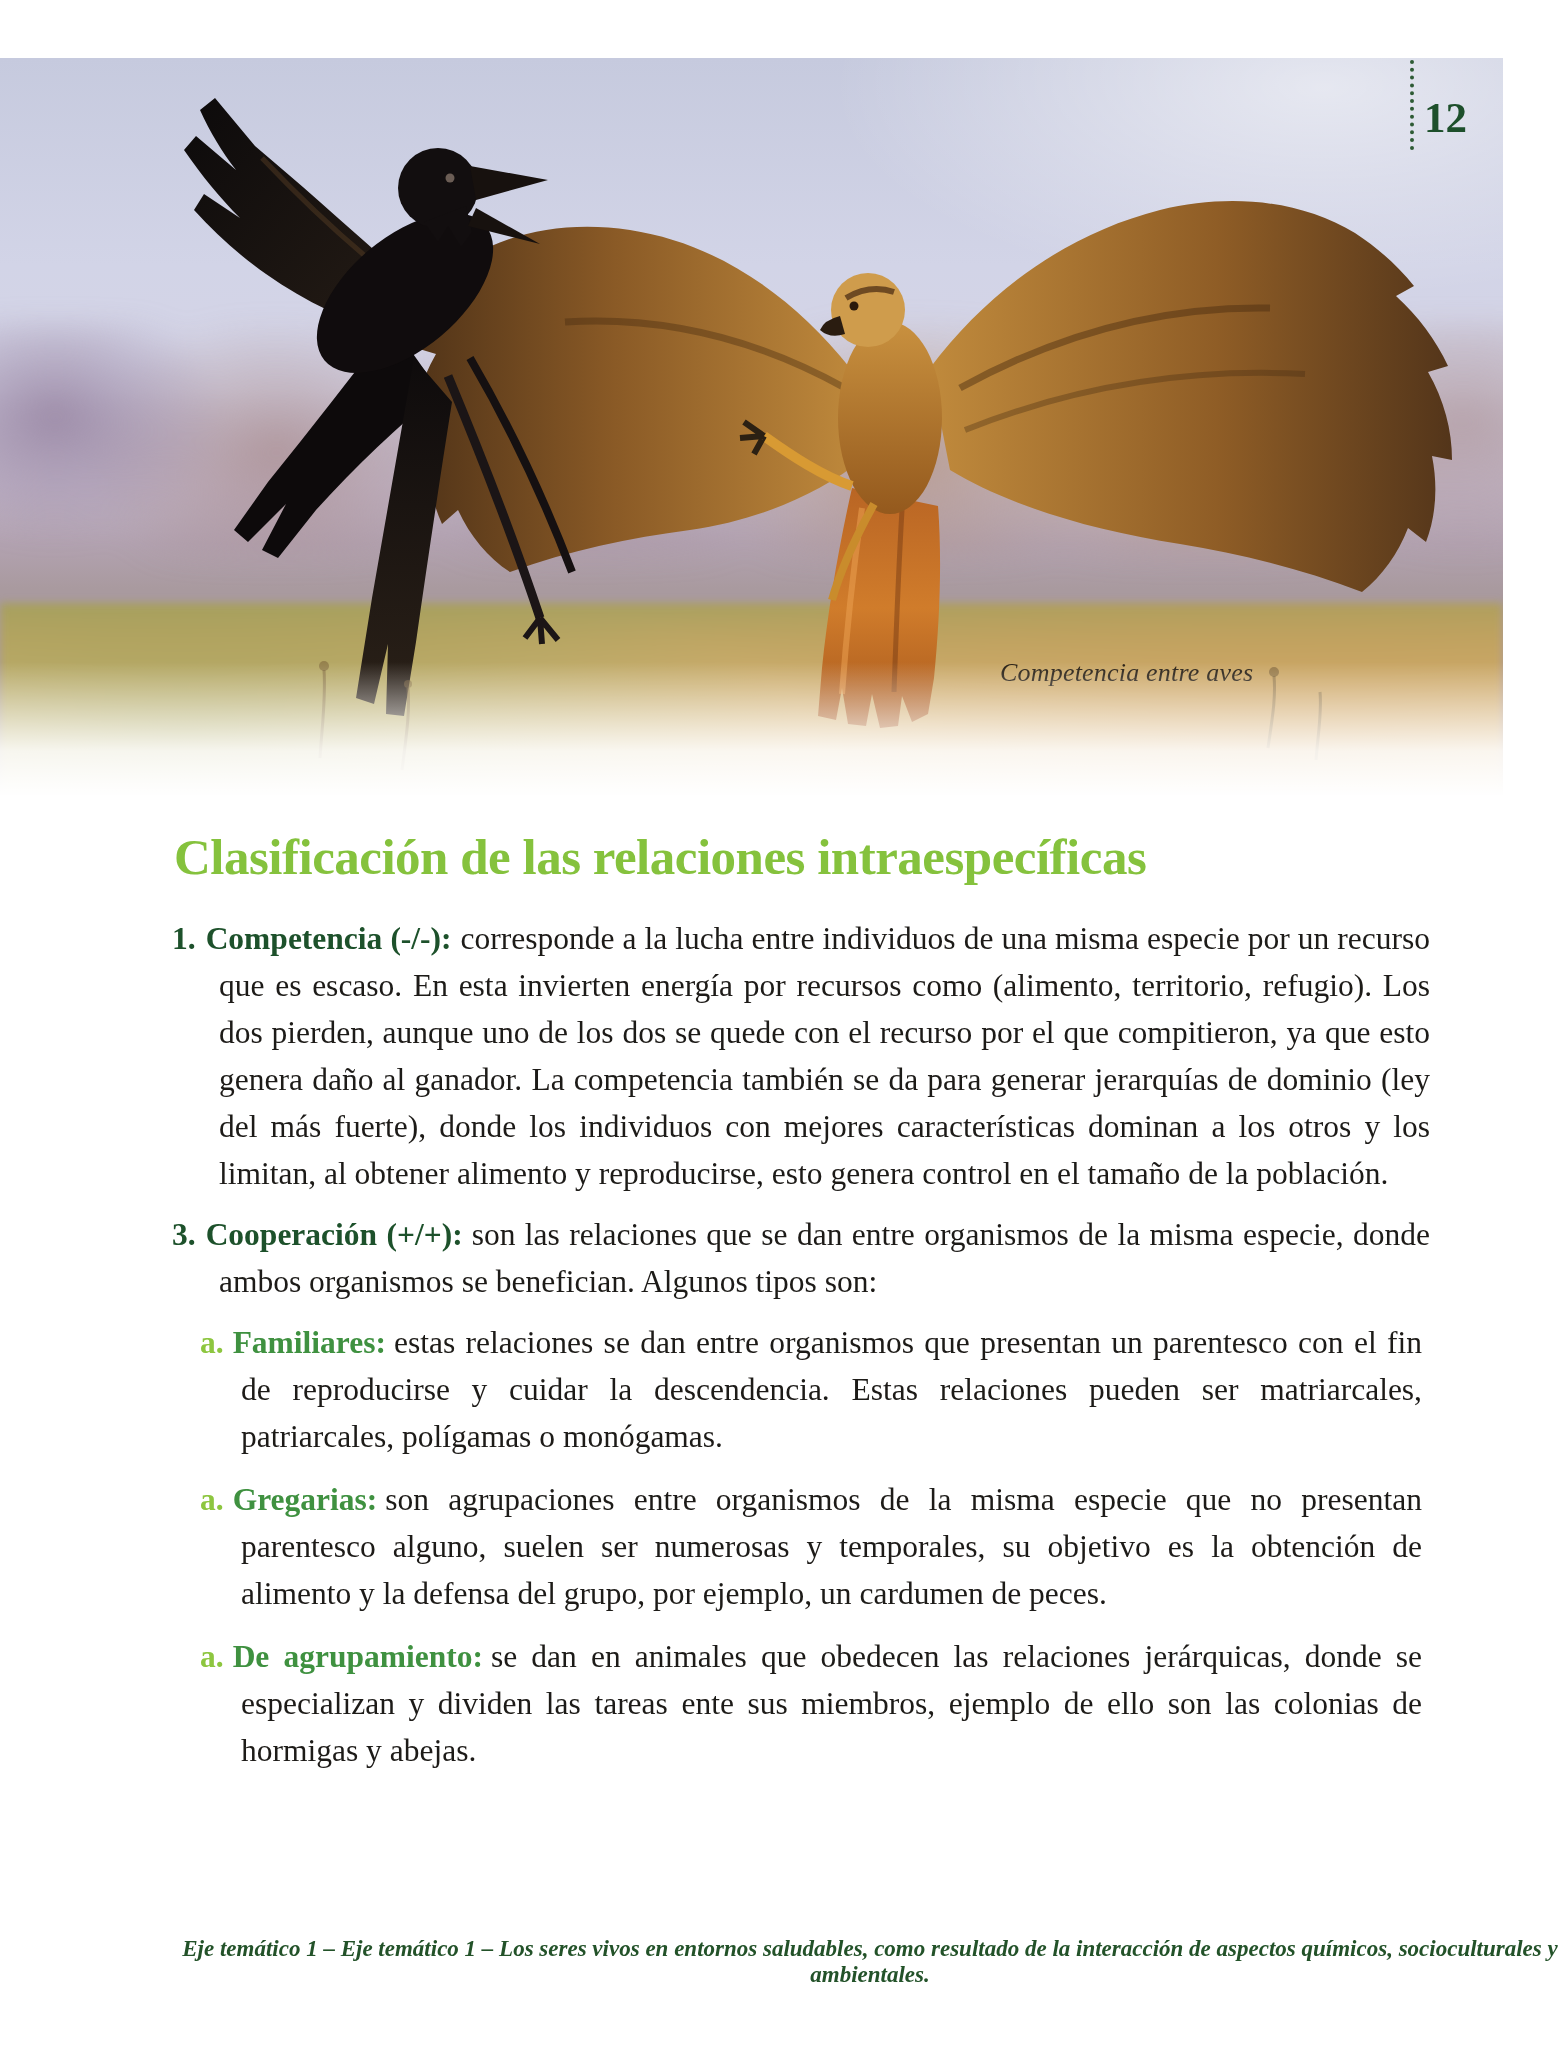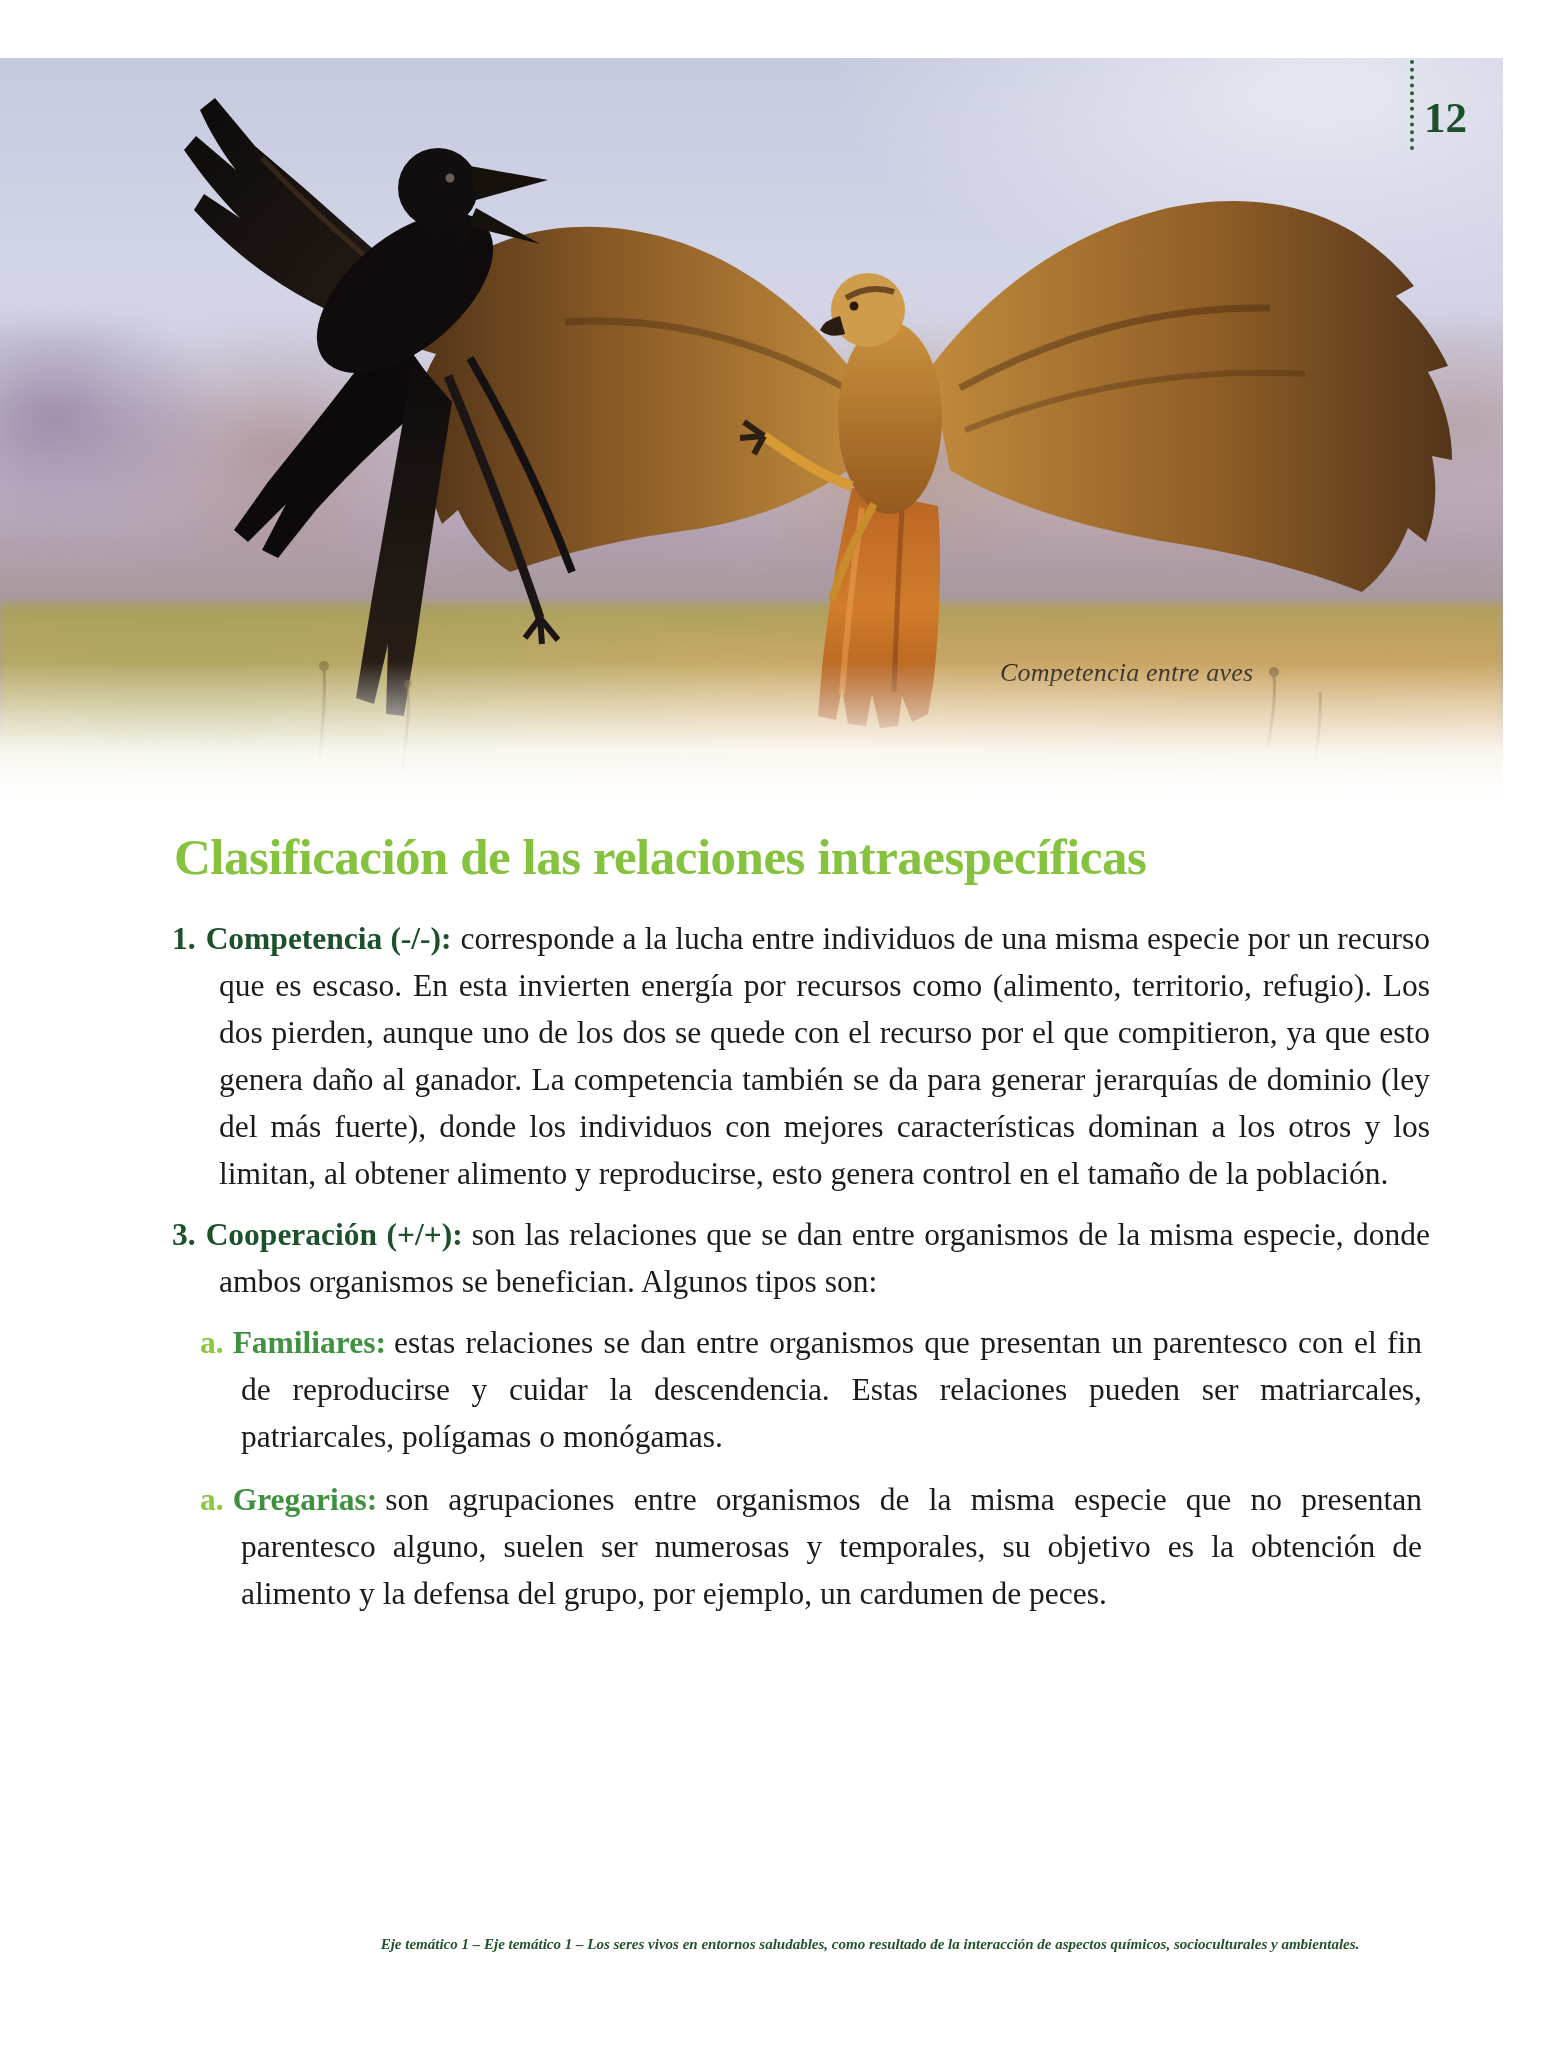--- a/index.html
+++ b/index.html
@@ -73,21 +73,21 @@
     margin:0 8px 16px 28px;padding-left:41px;text-indent:-41px;
     font-size:31.5px;line-height:47px;text-align:justify;font-family:Liberation Serif, serif;
   }
   .sub-marker{color:#8dc63f;font-weight:bold;margin-right:9px;}
   .sub-label{color:#3f9140;font-weight:bold;margin-right:8px;}
 
   
   .footer{
     position:absolute;left:0;top:1936px;width:1564px;box-sizing:border-box;
     padding-left:176px;text-align:center;
-    font-size:15px;font-style:italic;font-weight:bold;color:#235229;
+    font-size:23px;font-style:italic;font-weight:bold;color:#235229;
   }
 </style>
 </head>
 <body>
 
 <div class="hero">
   <div class="sky"></div>
   <div class="treeline"></div>
   <div class="grassland"></div>
 
@@ -215,15 +215,18 @@
   </p>
 
   <p class="subitem">
     <span class="sub-marker">a.</span><span class="sub-label">Familiares:</span><span class="sub-text">estas relaciones se dan entre organismos que presentan un parentesco con el fin de reproducirse y cuidar la descendencia. Estas relaciones pueden ser matriarcales, patriarcales, polígamas o monógamas.</span>
   </p>
 
   <p class="subitem">
     <span class="sub-marker">a.</span><span class="sub-label">Gregarias:</span><span class="sub-text">son agrupaciones entre organismos de la misma especie que no presentan parentesco alguno, suelen ser numerosas y temporales, su objetivo es la obtención de alimento y la defensa del grupo, por ejemplo, un cardumen de peces.</span>
   </p>
 
+  <p class="subitem">
+    <span class="sub-marker">a.</span><span class="sub-label">De agrupamiento:</span><span class="sub-text">se dan en animales que obedecen las relaciones jerárquicas, donde se especializan y dividen las tareas ente sus miembros, ejemplo de ello son las colonias de hormigas y abejas.</span>
+  </p>
 </div>
 
 <div class="footer">Eje temático 1 – Eje temático 1 – Los seres vivos en entornos saludables, como resultado de la interacción de aspectos químicos, socioculturales y ambientales.</div>
 
 </body></html>

